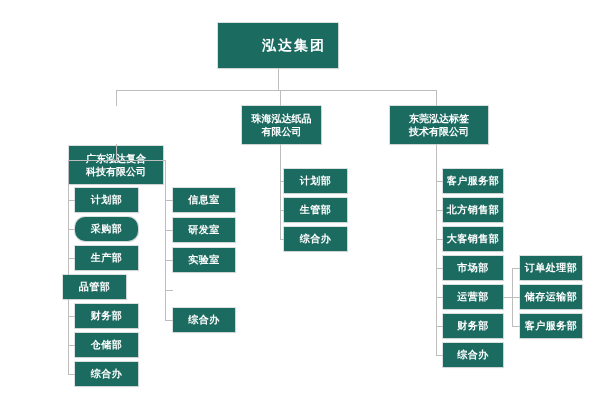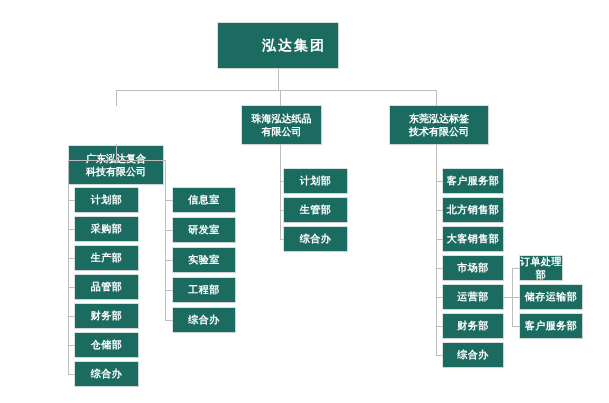--- a/index.html
+++ b/index.html
@@ -65,31 +65,30 @@
   <div class="line h" style="left:68px;top:345px;width:7px;"></div>
   <div class="line h" style="left:68px;top:374px;width:7px;"></div>
 
   <div class="line h" style="left:165px;top:200px;width:8px;"></div>
   <div class="line h" style="left:165px;top:230px;width:8px;"></div>
   <div class="line h" style="left:165px;top:260px;width:8px;"></div>
   <div class="line h" style="left:165px;top:290px;width:8px;"></div>
   <div class="line h" style="left:165px;top:320px;width:8px;"></div>
 
   <div class="node dept-node" style="left:75px;top:188px;width:63px;height:24px;">计划部</div>
-  <div class="node dept-node" style="left:75px;top:217px;width:63px;height:24px;">采购部</div>
+  <div class="node dept-node" style="left:75px;top:217px;width:63px;height:24px;border-radius:10px;">采购部</div>
   <div class="node dept-node" style="left:75px;top:246px;width:63px;height:24px;">生产部</div>
-  <div class="node dept-node" style="left:75px;top:275px;width:63px;height:24px;">品管部</div>
+  <div class="node dept-node" style="left:63px;top:275px;width:63px;height:24px;">品管部</div>
   <div class="node dept-node" style="left:75px;top:304px;width:63px;height:24px;">财务部</div>
   <div class="node dept-node" style="left:75px;top:333px;width:63px;height:24px;">仓储部</div>
   <div class="node dept-node" style="left:75px;top:362px;width:63px;height:24px;">综合办</div>
 
   <div class="node dept-node" style="left:173px;top:188px;width:62px;height:24px;text-align:right;">信息室</div>
   <div class="node dept-node" style="left:173px;top:218px;width:62px;height:24px;">研发室</div>
   <div class="node dept-node" style="left:173px;top:248px;width:62px;height:24px;">实验室</div>
-  <div class="node dept-node" style="left:173px;top:278px;width:62px;height:24px;">工程部</div>
   <div class="node dept-node" style="left:173px;top:308px;width:62px;height:24px;">综合办</div>
 
   <div class="line v" style="left:280px;top:144px;height:95px;"></div>
   <div class="line h" style="left:280px;top:181px;width:4px;"></div>
   <div class="line h" style="left:280px;top:210px;width:4px;"></div>
   <div class="line h" style="left:280px;top:239px;width:4px;"></div>
 
   <div class="node dept-node" style="left:284px;top:169px;width:63px;height:24px;">计划部</div>
   <div class="node dept-node" style="left:284px;top:198px;width:63px;height:24px;">生管部</div>
   <div class="node dept-node" style="left:284px;top:227px;width:63px;height:24px;">综合办</div>
@@ -110,17 +109,17 @@
   <div class="node dept-node" style="left:443px;top:285px;width:60px;height:24px;">运营部</div>
   <div class="node dept-node" style="left:443px;top:314px;width:60px;height:24px;">财务部</div>
   <div class="node dept-node" style="left:443px;top:343px;width:60px;height:24px;">综合办</div>
 
   <div class="line h" style="left:503px;top:297px;width:9px;"></div>
   <div class="line v" style="left:512px;top:268px;height:59px;"></div>
   <div class="line h" style="left:512px;top:268px;width:8px;"></div>
   <div class="line h" style="left:512px;top:297px;width:8px;"></div>
   <div class="line h" style="left:512px;top:326px;width:8px;"></div>
 
-  <div class="node dept-node" style="left:520px;top:256px;width:42px;height:24px;">订单处理部</div>
+  <div class="node dept-node" style="left:520px;top:256px;width:62px;height:24px;">订单处理部</div>
   <div class="node dept-node" style="left:520px;top:285px;width:62px;height:24px;">储存运输部</div>
   <div class="node dept-node" style="left:520px;top:314px;width:62px;height:24px;">客户服务部</div>
 
 </div>
 
 </body></html>

